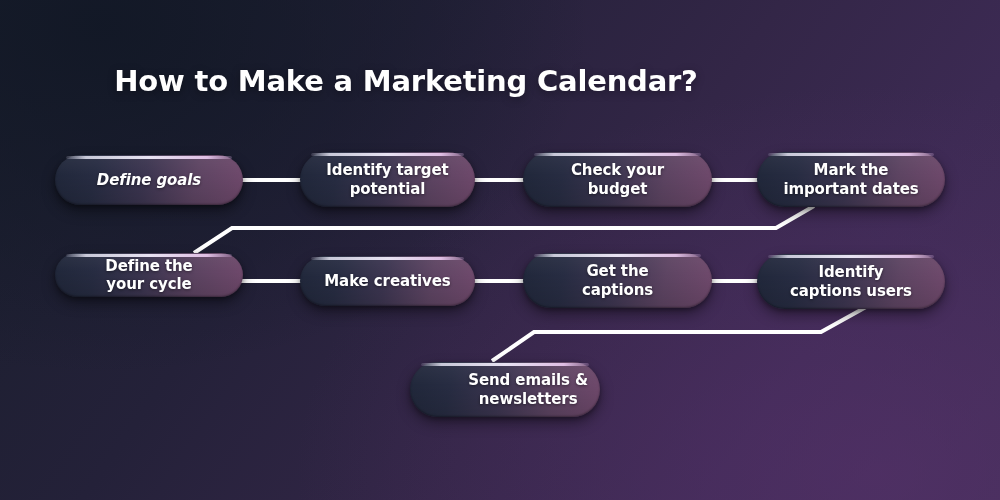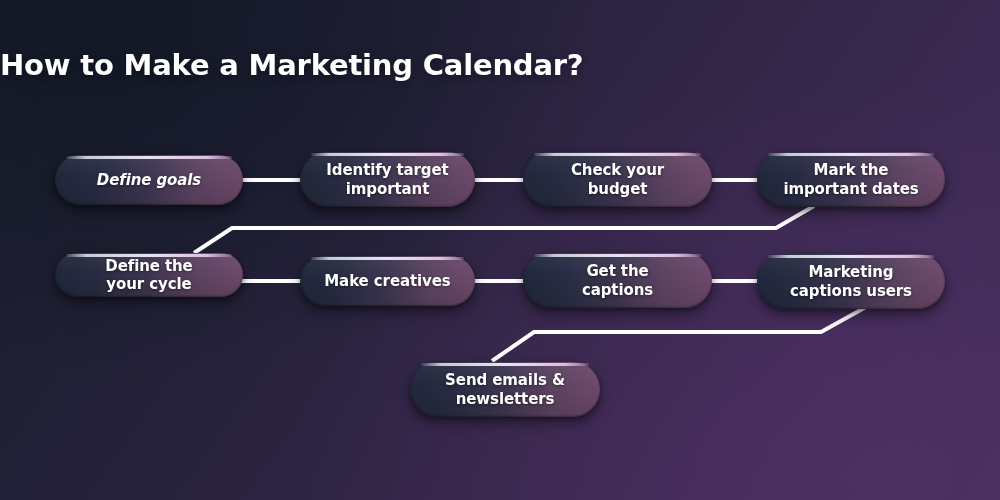--- a/index.html
+++ b/index.html
@@ -16,22 +16,23 @@
     background:
       radial-gradient(ellipse 900px 600px at 88% 95%, rgba(90,50,110,0.55) 0%, rgba(90,50,110,0) 65%),
       radial-gradient(ellipse 700px 500px at 10% 5%, rgba(18,24,38,0.95) 0%, rgba(18,24,38,0) 70%),
       linear-gradient(125deg, #191e2c 0%, #242139 32%, #332647 58%, #3c2a53 78%, #412e57 100%);
   }
 
   
   .title {
     position: absolute;
     left: 0;
-    top: 48px;
+    top: 64px;
     width: 812px;
+    text-align: center;
     color: #ffffff;
     font-size: 29px;
     font-weight: bold;
     letter-spacing: -0.2px;
     text-shadow: 0 2px 8px rgba(0,0,0,0.35);
   }
 
   
   .connectors {
     position: absolute;
@@ -116,21 +117,21 @@
     </g>
   </svg>
 
   <div class="node" style="left:55px;  top:155px; width:188px; height:50px;font-style:italic;">
     <span class="label">Define goals</span>
   </div>
 
   <div class="node" style="left:300px; top:152px; width:175px; height:55px;justify-content:center;">
     <span class="label">
       <span>Identify target</span><br>
-      <span>important</span>
+      <span>potential</span>
     </span>
   </div>
 
   <div class="node" style="left:757px; top:152px; width:188px; height:55px;">
     <span class="label">
       <span>Mark the</span><br>
       <span>important dates</span>
     </span>
   </div>
 
@@ -154,25 +155,25 @@
 
   <div class="node" style="left:523px; top:253px; width:189px; height:55px;">
     <span class="label">
       <span>Get the</span><br>
       <span>captions</span>
     </span>
   </div>
 
   <div class="node" style="left:757px; top:254px; width:188px; height:55px;">
     <span class="label">
-      <span>Marketing</span><br>
+      <span>Identify</span><br>
       <span>captions users</span>
     </span>
   </div>
 
-  <div class="node" style="left:410px; top:362px; width:190px; height:55px;">
+  <div class="node" style="left:410px; top:362px; width:190px; height:55px;justify-content:flex-end;">
     <span class="label">
       <span>Send emails &amp;</span><br>
       <span>newsletters</span>
     </span>
   </div>
 
 </div>
 
 </body></html>

